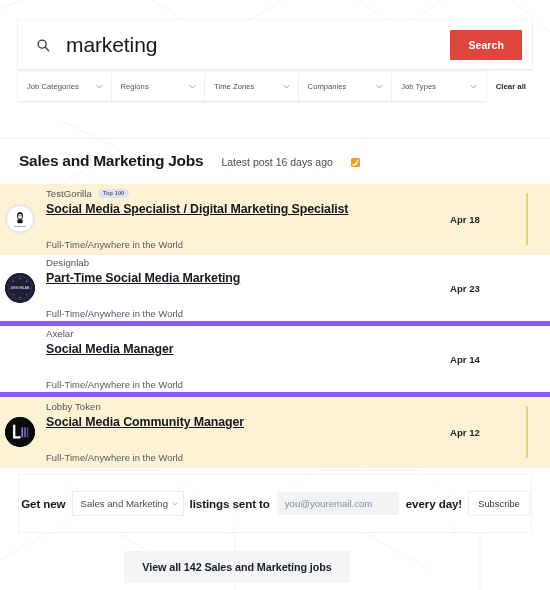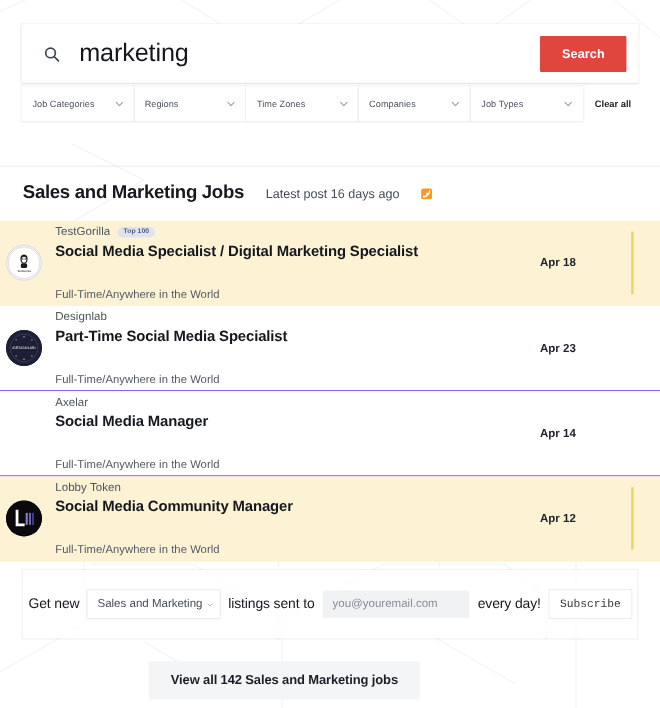--- a/index.html
+++ b/index.html
@@ -167,21 +167,21 @@
     width: 550px;
   }
   .job-row {
     position: relative;
     height: 71px;
     display: flex;
     align-items: center;
     padding-left: 46px;
     padding-right: 22px;
     background: #ffffff;
-    border-bottom: 1px solid #8b5cf6;
+    border-bottom: 5px solid #8b5cf6;
     cursor: pointer;
   }
   .job-row.featured {
     background: #fdf3d4;
     border-bottom: 1px solid #fdf3d4;
     gap: 32px;
   }
   .job-row.featured::after {
     content: "";
     position: absolute;
@@ -237,20 +237,21 @@
     letter-spacing: .1px;
     line-height: 1;
     white-space: nowrap;
   }
   .job-title {
     font-size: 12.4px;
     font-weight: bold;
     color: #14171e;
     letter-spacing: -.1px;
     line-height: 1.3;
+    text-decoration: underline;
   }
   .job-tags {
     font-size: 9.4px;
     color: #525863;
     letter-spacing: .05px;
     margin-top: 20px;
   }
   .job-date {
     flex: 0 0 auto;
     width: 84px;
@@ -270,21 +271,21 @@
     height: 57px;
     background: rgba(255,255,255,.72);
     box-shadow: 0 0 0 1px rgba(20,24,40,.05);
     display: flex;
     align-items: center;
     justify-content: center;
     gap: 7px;
   }
   .sub-text {
     font-size: 11.6px;
-    font-weight: normal;
+    font-weight: bold;
     color: #14171e;
     white-space: nowrap;
     letter-spacing: -.1px;
   }
   .sub-select {
     position: relative;
     height: 23px;
     min-width: 110px;
     background: #ffffff;
     box-shadow: 0 0 0 1px rgba(20,24,40,.08);
@@ -314,21 +315,21 @@
     font-size: 9.6px;
     color: #5c6470;
     padding: 0 8px;
   }
   .sub-email::placeholder { color: #878e99; }
   .sub-btn {
     height: 23px;
     background: #ffffff;
     box-shadow: 0 0 0 1px rgba(20,24,40,.07);
     border: 0;
-    font-family: Liberation Mono, monospace;
+    font-family: Liberation Sans, sans-serif;
     font-size: 9.4px;
     color: #31373f;
     padding: 0 9px;
     cursor: pointer;
   }
 
   
   .view-all-wrap {
     position: absolute;
     left: 0; top: 551px;
@@ -477,21 +478,21 @@
           <circle cx="8.4" cy="21.6" r=".6" fill="#8d93b5"></circle>
           <circle cx="5.6" cy="15" r=".6" fill="#8d93b5"></circle>
           <circle cx="8.4" cy="8.4" r=".6" fill="#8d93b5"></circle>
           <text class="dl-label" x="15" y="16" text-anchor="middle">DESIGNLAB</text>
         </svg>
       </div>
       <div class="job-body">
         <div class="company-line">
           <span class="company">Designlab</span>
         </div>
-        <div class="job-title">Part-Time Social Media Specialist</div>
+        <div class="job-title">Part-Time Social Media Marketing</div>
         <div class="job-tags">Full-Time/Anywhere in the World</div>
       </div>
       <div class="job-date">Apr 23</div>
     </div>
 
     <div class="job-row">
       <div class="logo empty"></div>
       <div class="job-body">
         <div class="company-line">
           <span class="company">Axelar</span>

